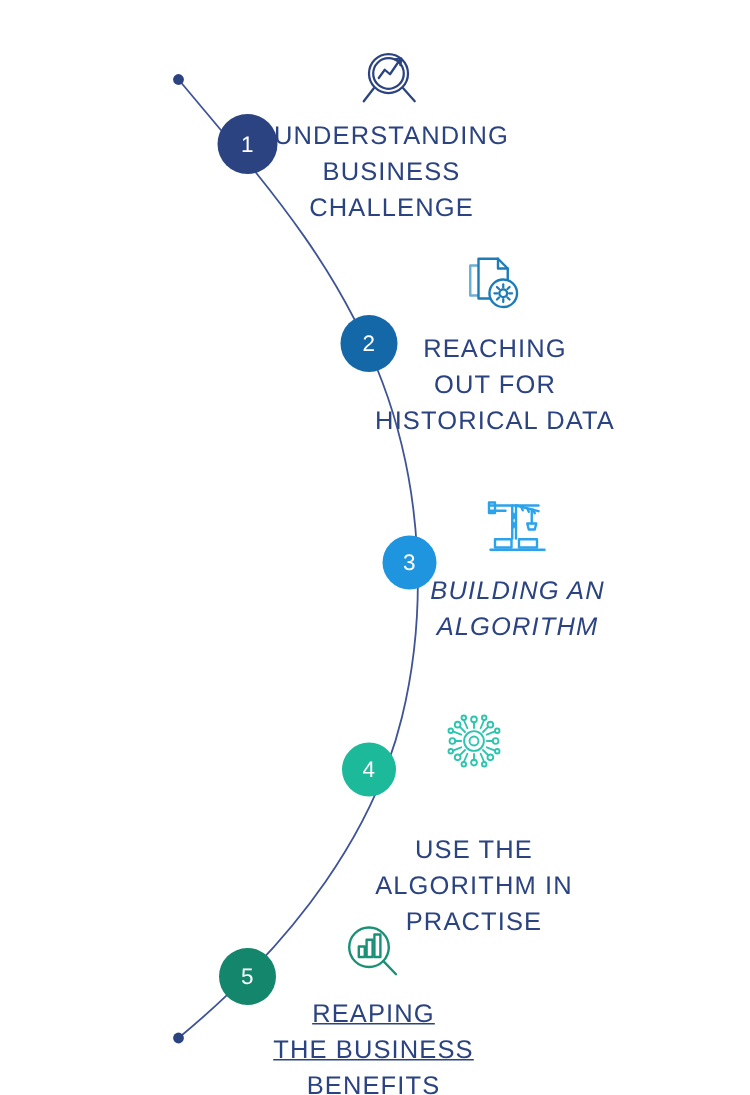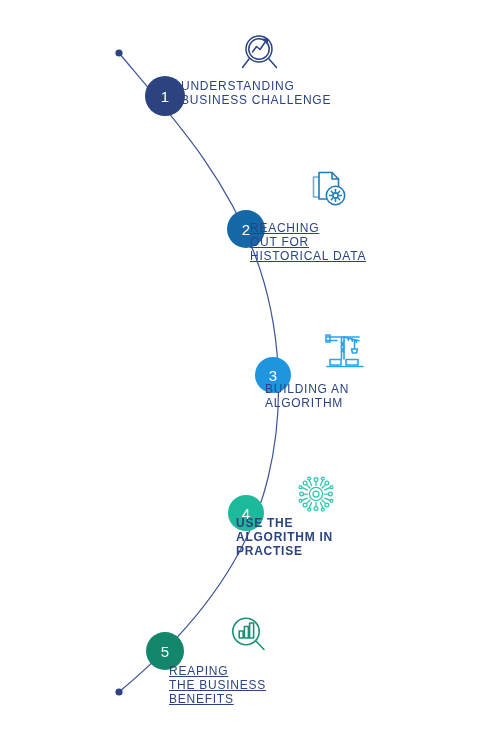--- a/index.html
+++ b/index.html
@@ -68,24 +68,24 @@
   .step-num {
     position: relative;
     z-index: 2;
     line-height: 1;
   }
 
   
   .step-label {
     position: absolute;
     color: #2b4380;
-    font-size: 12px;
-    line-height: 14px;
+    font-size: 17px;
+    line-height: 24px;
     letter-spacing: 0.75px;
-    text-align: left;
+    text-align: center;
     text-transform: uppercase;
     font-family: "Liberation Sans", sans-serif;
     white-space: pre-line;
     font-weight: 400;
   }
 
   
   .step-icon {
     position: absolute;
   }
@@ -148,21 +148,21 @@
           <line x1="23.6" y1="28.5" x2="25.6" y2="28.5"></line>
           <line x1="33.4" y1="28.5" x2="35.4" y2="28.5"></line>
           <line x1="25.3" y1="24.3" x2="26.7" y2="25.7"></line>
           <line x1="32.3" y1="31.3" x2="33.7" y2="32.7"></line>
           <line x1="33.7" y1="24.3" x2="32.3" y2="25.7"></line>
           <line x1="26.7" y1="31.3" x2="25.3" y2="32.7"></line>
         </g>
       </svg>
     </div>
 
-    <div class="step-label" style="left:250px; top:221px; width:160px;text-decoration:underline;">REACHING
+    <div class="step-label" style="left:250px; top:221px; width:160px;">REACHING
 OUT FOR
 HISTORICAL DATA</div>
   </div>
 
   <div class="step-node">
     <div class="step-circle" style="left:255px; top:357px; width:36px; height:36px; background:#1f95e0;">
       <span class="halo" style="background:#1f95e0;"></span>
       <span class="step-num">3</span>
     </div>
 
@@ -182,21 +182,21 @@
         <rect x="5" y="7" width="4" height="7"></rect>
         <line x1="23" y1="9" x2="38" y2="12.8"></line>
         <line x1="26.5" y1="9.9" x2="27.5" y2="12.2"></line>
         <line x1="30.5" y1="10.9" x2="31.5" y2="13.2"></line>
         <line x1="34.5" y1="11.9" x2="35.5" y2="14.2"></line>
         <line x1="33.5" y1="11.7" x2="33.5" y2="21"></line>
         <path d="M30.5 21 H36.5 L35.5 25 H31.5 Z"></path>
       </svg>
     </div>
 
-    <div class="step-label" style="left:265px; top:382px; width:160px;">BUILDING AN
+    <div class="step-label" style="left:265px; top:382px; width:160px;font-style:italic;">BUILDING AN
 ALGORITHM</div>
   </div>
 
   <div class="step-node">
     <div class="step-circle" style="left:228px; top:495px; width:36px; height:36px; background:#1cb99a;">
       <span class="halo" style="background:#1cb99a;"></span>
       <span class="step-num">4</span>
     </div>
 
     <div class="step-icon" style="left:292px; top:470px;">
@@ -235,21 +235,21 @@
           <circle cx="17.2" cy="39.5" r="1.5"></circle>
             <line x1="17.2" y1="38" x2="19.6" y2="32.5"></line>
           <circle cx="8.5" cy="30.8" r="1.5"></circle>
             <line x1="10" y1="30.4" x2="15.5" y2="28.2"></line>
           <circle cx="8.5" cy="17.2" r="1.5"></circle>
             <line x1="10" y1="17.6" x2="15.5" y2="19.8"></line>
         </g>
       </svg>
     </div>
 
-    <div class="step-label" style="left:236px; top:516px; width:160px;font-weight:bold;">USE THE
+    <div class="step-label" style="left:236px; top:555px; width:160px;">USE THE
 ALGORITHM IN
 PRACTISE</div>
   </div>
 
   <div class="step-node">
     <div class="step-circle" style="left:146px; top:632px; width:38px; height:38px; background:#14866b;">
       <span class="halo" style="background:#14866b;"></span>
       <span class="step-num">5</span>
     </div>
 

